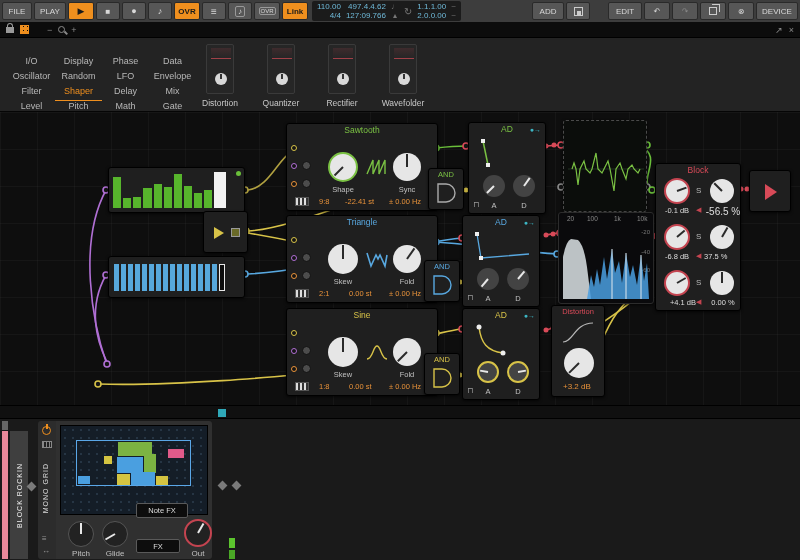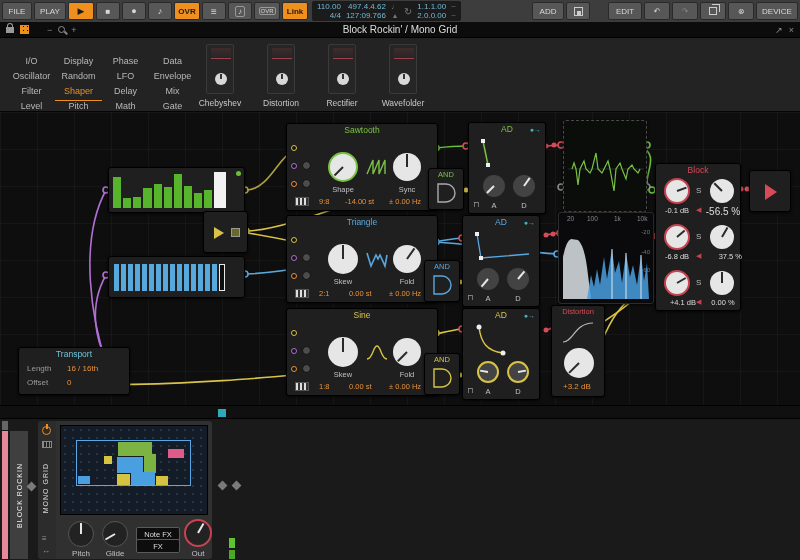--- a/index.html
+++ b/index.html
@@ -157,21 +157,20 @@
     <div class="tbtn" style="width:26px">
         <span class="ic-copy"></span>
       </div>
     <div class="tbtn" style="width:26px">
         <span>⊗</span>
       </div>
     <div class="tbtn" style="width:42px">DEVICE</div>
   </div>
 
   <div id="edhead" class="abs">
-    <div id="edtitle">Block Rockin' / Mono Grid</div>
     <span class="ic-lock" style="position:relative"></span>
     <span class="ic-grid" style="position:relative"></span>
     <span class="hic" style="margin-left:12px">−</span>
     <span class="ic-zoom"></span>
     <span class="hic">+</span>
     <div class="spacer"></div>
     <span class="hic">↗</span>
     <span class="hic">×</span>
   </div>
 
@@ -192,27 +191,27 @@
       <span class="cat">Level</span>
       <span class="cat">Pitch</span>
       <span class="cat">Math</span>
       <span class="cat">Gate</span>
     </div>
     <div id="devcards">
       <div class="devcard">
           <div class="cardbox">
             <div class="cardknob"></div>
           </div>
-          <span class="devlabel">Chebyshev</span>
+          <span class="devlabel">Distortion</span>
         </div>
       <div class="devcard">
           <div class="cardbox">
             <div class="cardknob"></div>
           </div>
-          <span class="devlabel">Distortion</span>
+          <span class="devlabel">Quantizer</span>
         </div>
       <div class="devcard">
           <div class="cardbox">
             <div class="cardknob"></div>
           </div>
           <span class="devlabel">Rectifier</span>
         </div>
       <div class="devcard">
           <div class="cardbox">
             <div class="cardknob"></div>
@@ -335,27 +334,20 @@
           <div class="bbar"></div>
           <div class="bbar"></div>
           <div class="bbar"></div>
           <div class="bbar"></div>
           <div class="bbar"></div>
           <div class="bbar"></div>
           <div class="bwhite"></div>
         </div>
     </div>
 
-    <div class="mod" style="left:18px;top:235px;width:112px;height:48px">
-      <div class="mtitle" style="color:#6fc3d9">Transport</div>
-      <span class="abs" style="left:8px;top:16px;font-size:8px;color:#9a9a9a">Length</span>
-      <span class="oval" style="left:48px;top:16px;font-size:8px">16 / 16th</span>
-      <span class="abs" style="left:8px;top:30px;font-size:8px;color:#9a9a9a">Offset</span>
-      <span class="oval" style="left:48px;top:30px;font-size:8px">0</span>
-    </div>
 
     <div class="mod" style="left:286px;top:11px;width:152px;height:88px">
       <div class="mtitle" style="color:#7ac143">Sawtooth</div>
       <div class="port" style="left:4px;top:21px;border-color:#d8c348"></div>
       <div class="port" style="left:4px;top:39px;border-color:#b06fd4"></div>
       <div class="mini" style="left:15px;top:37px"></div>
       <div class="port" style="left:4px;top:57px;border-color:#e8923a"></div>
       <div class="mini" style="left:15px;top:55px"></div>
       <div class="knob" style="left:41px;top:28px;width:30px;height:30px;border:2px solid #7ac143;--rot:45deg">
           <div class="ptr"></div>
@@ -363,21 +355,21 @@
       <div class="klabel" style="left:36px;top:61px;width:40px">Shape</div>
       <svg class="abs" style="left:78px;top:33px" width="24" height="20">
           <path d="M2,17 L8,3 L8,17 L14,3 L14,17 L20,3 L20,17" stroke="#7ac143" fill="none" stroke-width="1.4"></path>
         </svg>
       <div class="knob" style="left:106px;top:29px;width:28px;height:28px;--rot:180deg">
           <div class="ptr"></div>
         </div>
       <div class="klabel" style="left:100px;top:61px;width:40px">Sync</div>
       <div class="piano" style="left:8px;top:73px"></div>
       <span class="oval" style="left:32px;top:73px">9:8</span>
-      <span class="oval" style="left:58px;top:73px">-14.00 st</span>
+      <span class="oval" style="left:58px;top:73px">-22.41 st</span>
       <span class="oval" style="left:102px;top:73px">± 0.00 Hz</span>
     </div>
 
     <div class="mod" style="left:286px;top:103px;width:152px;height:88px">
       <div class="mtitle" style="color:#58a8e0">Triangle</div>
       <div class="port" style="left:4px;top:21px;border-color:#d8c348"></div>
       <div class="port" style="left:4px;top:39px;border-color:#b06fd4"></div>
       <div class="mini" style="left:15px;top:37px"></div>
       <div class="port" style="left:4px;top:57px;border-color:#e8923a"></div>
       <div class="mini" style="left:15px;top:55px"></div>
@@ -547,21 +539,21 @@
 
       <div class="knob" style="left:8px;top:60px;width:26px;height:26px;border:2px solid #c44450;--rot:230deg">
           <div class="ptr"></div>
         </div>
       <span class="abs" style="left:40px;top:68px;font-size:8px;color:#bbb">S</span>
       <div class="knob" style="left:54px;top:61px;width:24px;height:24px;--rot:210deg">
           <div class="ptr"></div>
         </div>
       <span class="abs" style="left:2px;top:88px;width:38px;text-align:center;font-size:7.5px;color:#ddd">-6.8 dB</span>
       <span class="abs" style="left:40px;top:88px;font-size:7px;color:#c44450">◀</span>
-      <span class="abs" style="left:48px;top:88px;width:38px;text-align:right;font-size:7.5px;color:#ddd">37.5 %</span>
+      <span class="abs" style="left:48px;top:88px;width:38px;text-align:left;font-size:7.5px;color:#ddd">37.5 %</span>
 
       <div class="knob" style="left:8px;top:106px;width:26px;height:26px;border:2px solid #c44450;--rot:240deg">
           <div class="ptr"></div>
         </div>
       <span class="abs" style="left:40px;top:114px;font-size:8px;color:#bbb">S</span>
       <div class="knob" style="left:54px;top:107px;width:24px;height:24px;--rot:180deg">
           <div class="ptr"></div>
         </div>
       <span class="abs" style="left:2px;top:134px;width:38px;text-align:right;font-size:7.5px;color:#ddd">+4.1 dB</span>
       <span class="abs" style="left:40px;top:134px;font-size:7px;color:#c44450">◀</span>
@@ -608,21 +600,21 @@
           <div style="position: absolute; left: 95px; top: 50px; width: 12px; height: 9px; background: rgb(212, 196, 65);"></div>
         </div>
       <div class="knob dark" style="left:12px;top:100px;width:26px;height:26px;background:#222;border:1px solid #555;--rot:180deg">
           <div class="ptr"></div>
         </div>
       <div class="klabel" style="left:8px;top:128px;width:34px;font-size:8px">Pitch</div>
       <div class="knob dark" style="left:46px;top:100px;width:26px;height:26px;background:#222;border:1px solid #555;--rot:60deg">
           <div class="ptr"></div>
         </div>
       <div class="klabel" style="left:42px;top:128px;width:34px;font-size:8px">Glide</div>
-      <div class="fxbox" style="left:80px;top:106px;width:44px;height:15px">Note FX</div>
+      <div class="fxbox" style="left:80px;top:82px;width:52px;height:15px">Note FX</div>
       <div class="fxbox" style="left:80px;top:118px;width:44px;height:14px">FX</div>
       <div class="knob dark" style="left:128px;top:98px;width:28px;height:28px;background:#222;border:2px solid #c44450;--rot:210deg">
           <div class="ptr"></div>
         </div>
       <div class="klabel" style="left:124px;top:128px;width:36px;font-size:8px">Out</div>
     </div>
 
     <div class="diamond" style="left:219px;top:63px"></div>
     <div class="diamond" style="left:233px;top:63px"></div>
     <div class="abs" style="left:229px;top:119px;width:6px;height:10px;background:#5cc42e"></div>

